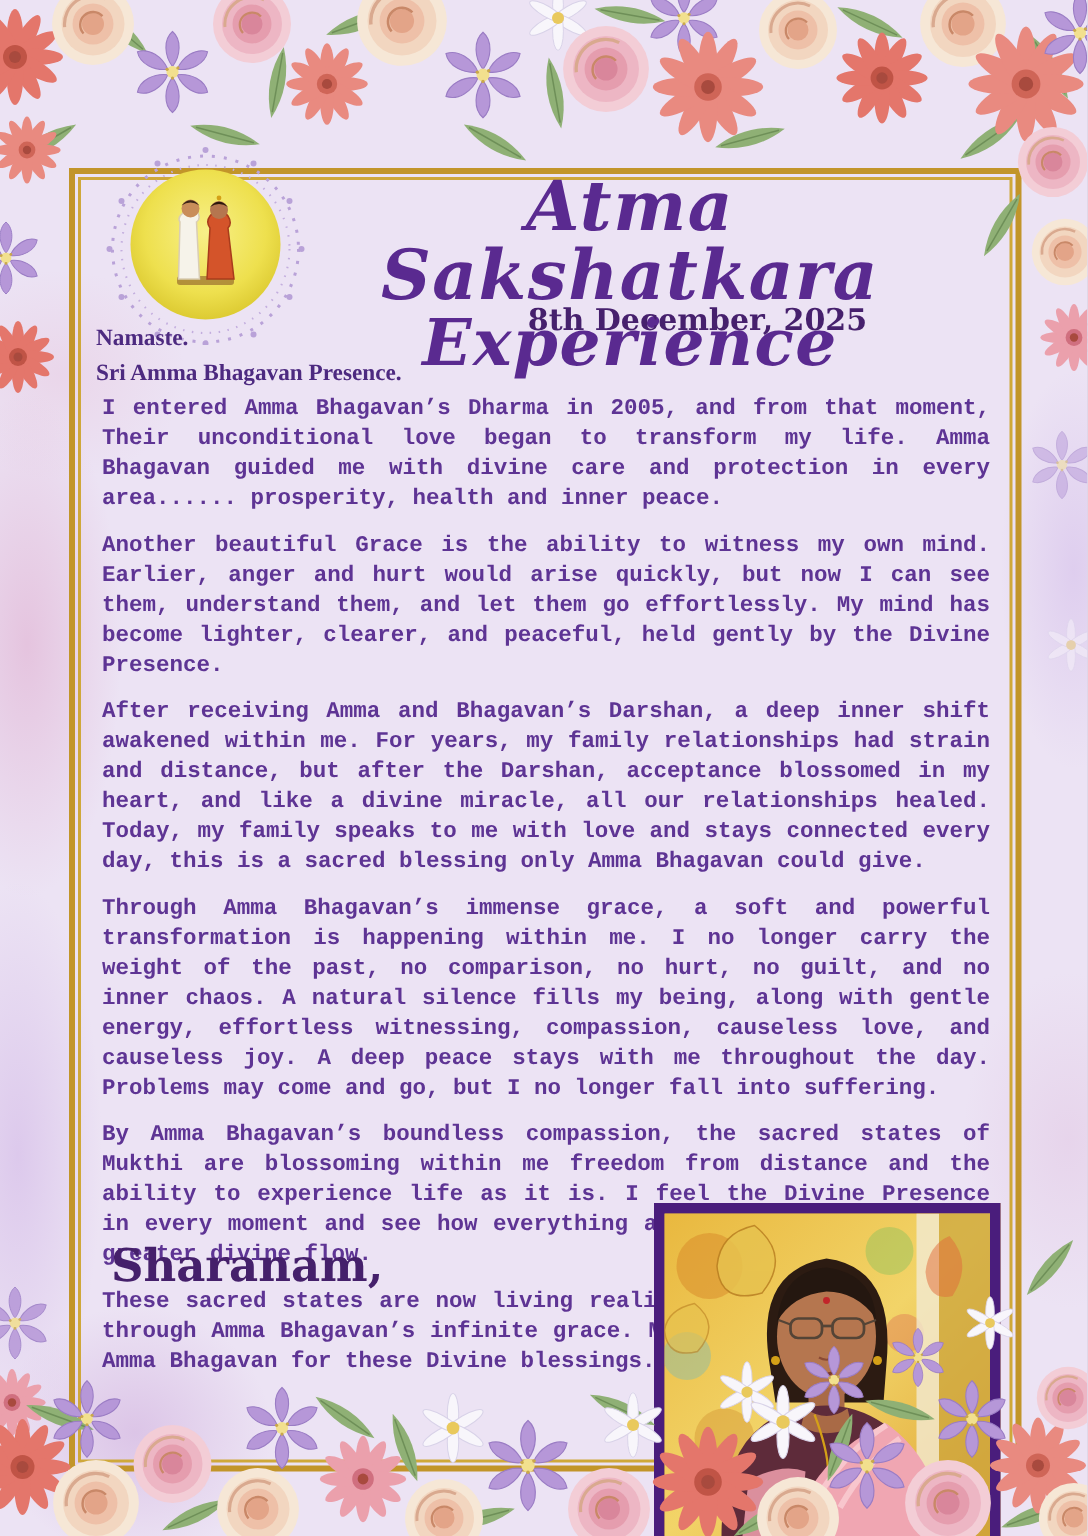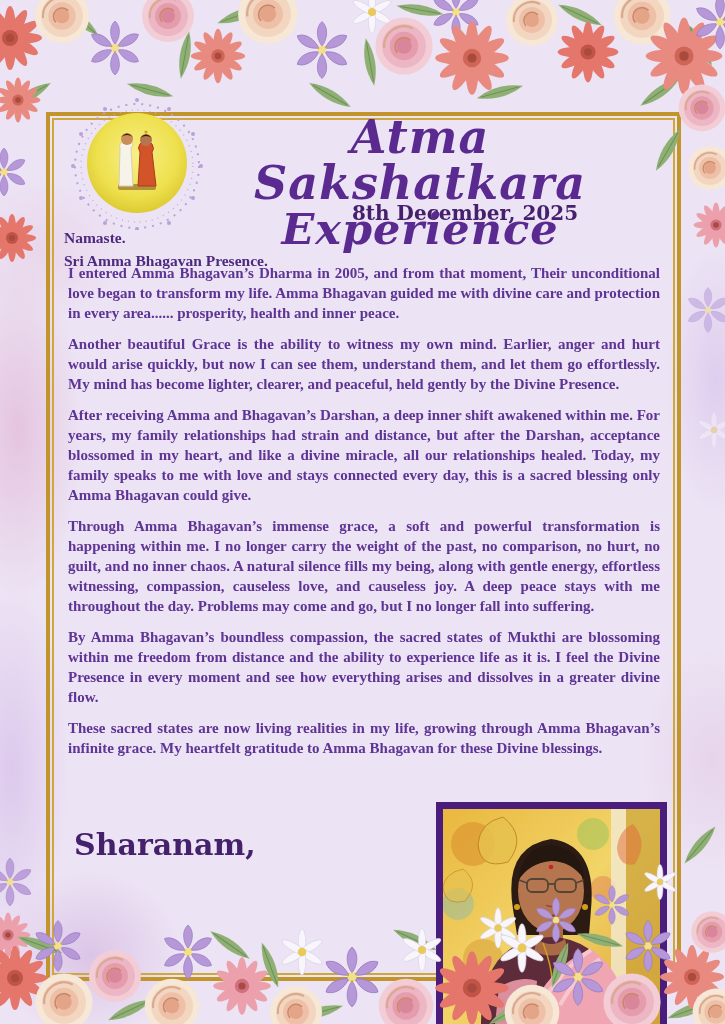--- a/index.html
+++ b/index.html
@@ -29,25 +29,25 @@
     color:#5a2a90; font-family:"DejaVu Serif", serif; font-style:italic; font-weight:bold;
   }
   .title-line1{ font-size:46px; letter-spacing:1px; line-height:1.0; }
   .title-line2{ font-size:43px; letter-spacing:1px; line-height:1.0; margin-top:2px;text-align:center; }
   .date-line{
     position:absolute; left:330px; top:201px; width:270px; text-align:center; z-index:3;
     font-family:"DejaVu Serif", serif; font-weight:bold; font-size:20px; color:#46206d;
   }
   .salutation{
     position:absolute; left:64px; top:214px; z-index:3;
-    font-weight:bold; font-size:15.5px; line-height:1.5; color:#4d2a80;margin-top:12px;
+    font-weight:bold; font-size:15.5px; line-height:1.5; color:#4d2a80;
   }
   .body-text{
     position:absolute; left:68px; top:263px; width:592px; z-index:3;
-    font-weight:bold; font-size:15px; line-height:20px; text-align:justify; color:#5e3494;
+    font-weight:bold; font-size:15px; line-height:20px; text-align:justify; color:#5e3494;font-family:Liberation Mono, monospace;
   }
   .body-text p{ margin:0 0 11px 0; }
   .signature{
     position:absolute; left:74px; top:826px; z-index:3;
     font-family:"DejaVu Serif", serif; font-weight:bold; font-size:30px; line-height:37px; color:#45206b;
   }
   .photo-frame{
     position:absolute; left:436px; top:802px; width:231px; height:229px; z-index:4;
     border:7px solid #4a1d7c; background:#e9b83f;
   }

